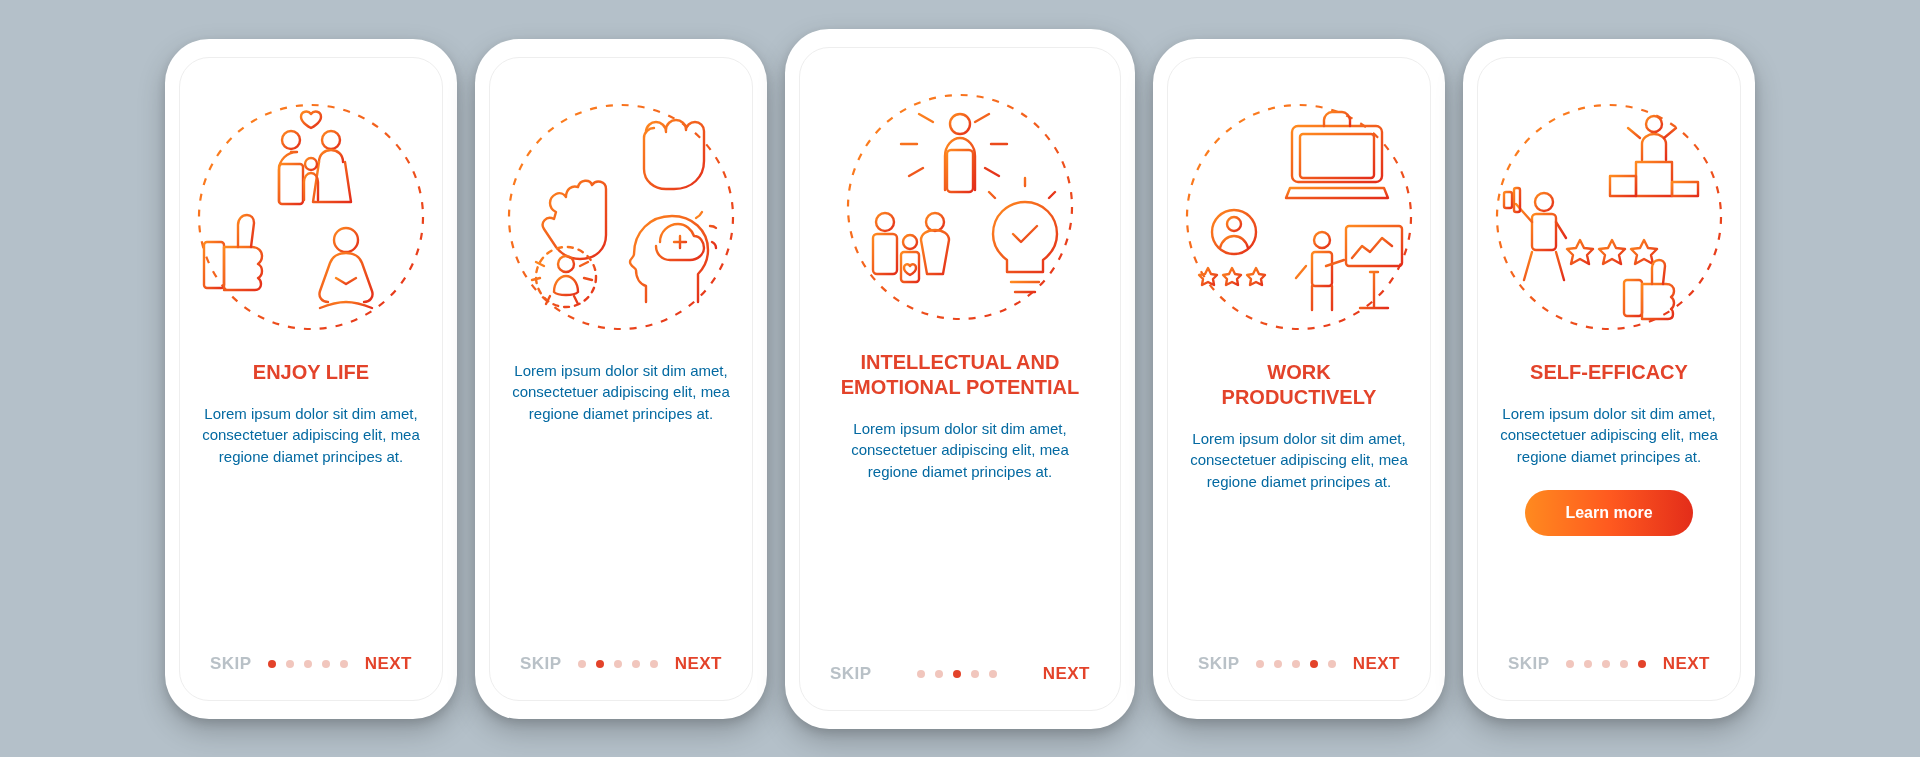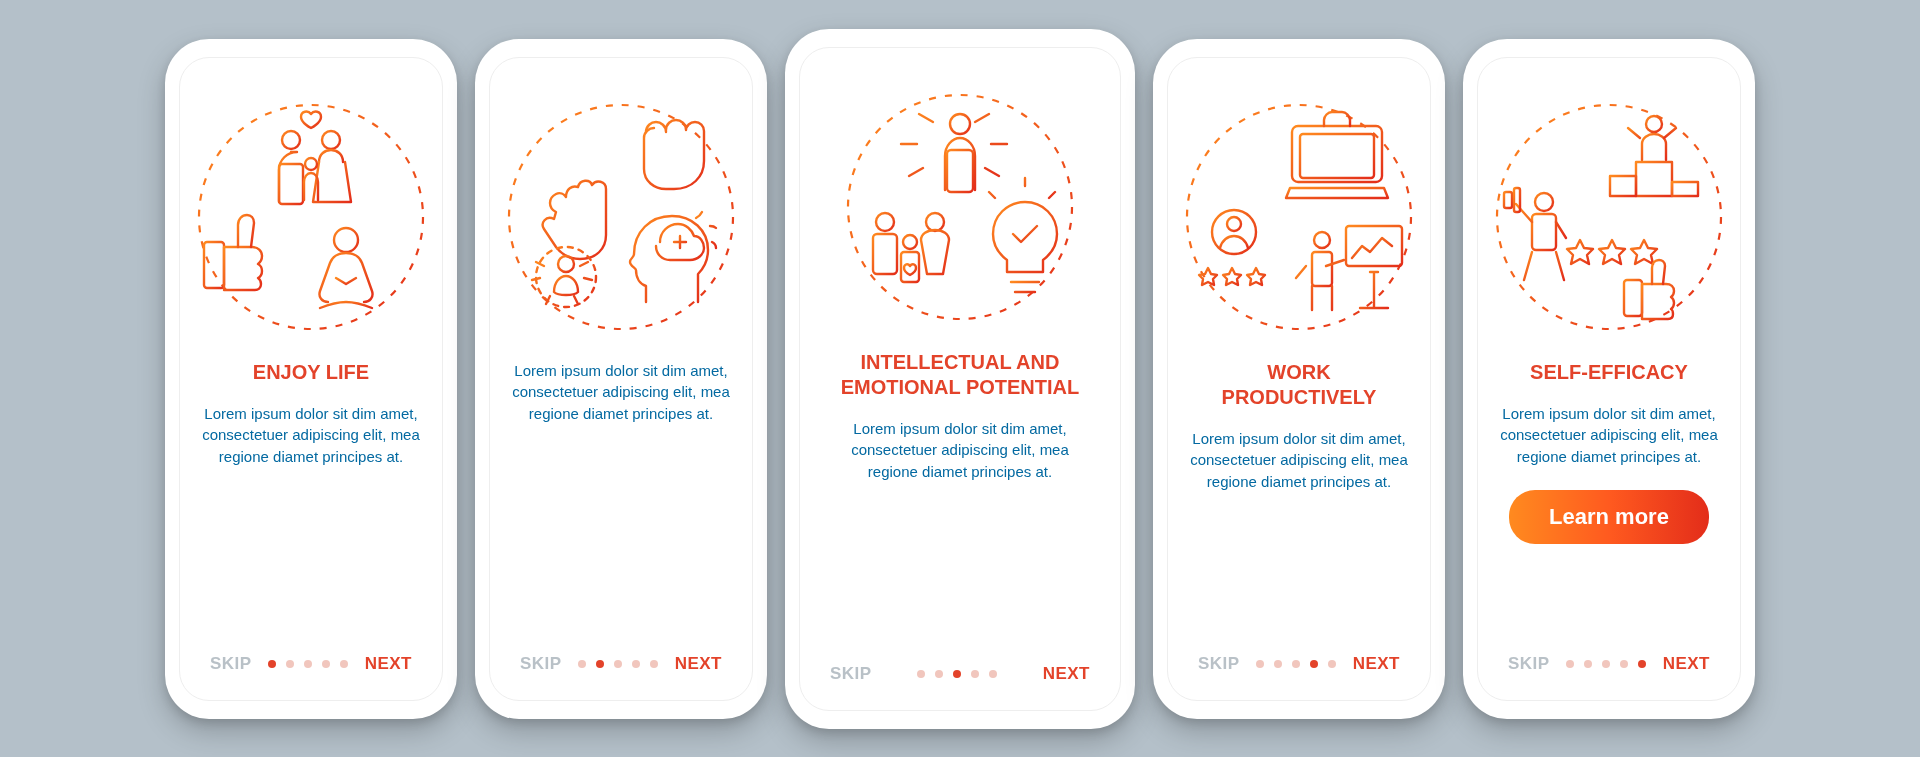--- a/index.html
+++ b/index.html
@@ -58,21 +58,21 @@
     color: #0369a1;
     font-size: 15px;
     text-align: center;
     line-height: 1.45;
     max-width: 250px;
   }
   .cta {
     margin-top: 22px;
     background: linear-gradient(90deg, #ff8a1f 0%, #ff5a1f 50%, #e32d1a 100%);
     color: #fff;
-    font-size: 22px;
+    font-size: 16px;
     font-weight: 600;
     border: none;
     border-radius: 26px;
     padding: 14px 40px;
     cursor: pointer;
   }
   .footer {
     position: absolute;
     bottom: 26px;
     left: 30px;

